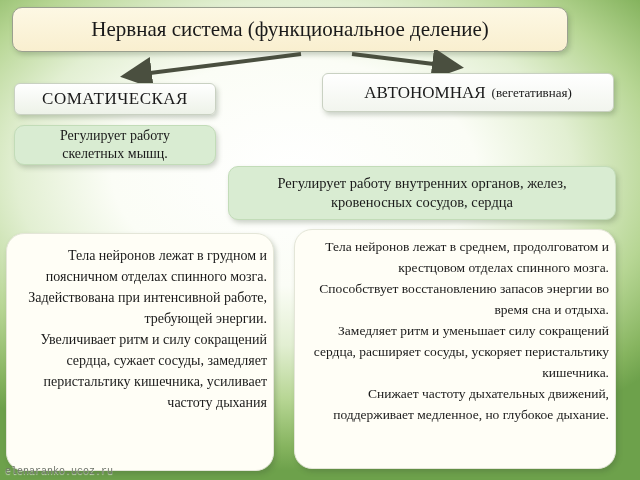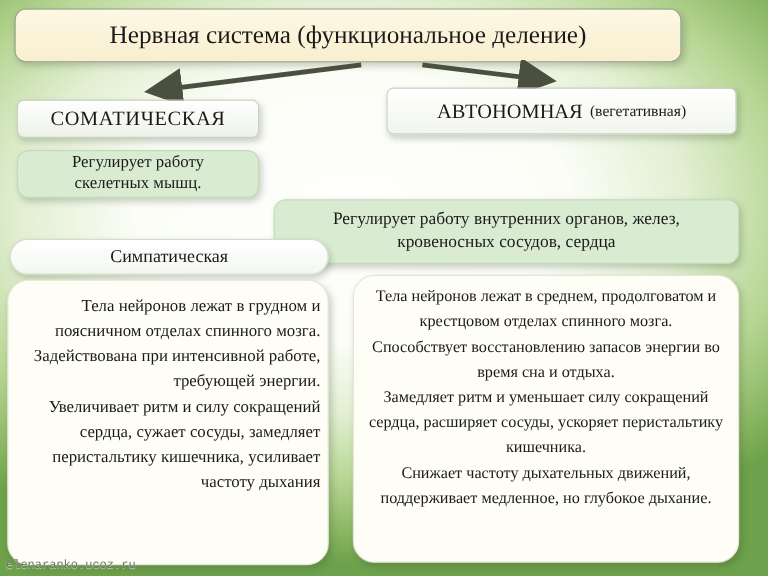--- a/index.html
+++ b/index.html
@@ -66,21 +66,21 @@
     white-space:pre-line;
   }
   .symp-detail{
     left:6px;top:233px;width:268px;height:238px;
     padding:11px 6px;
     font-size:14px;line-height:21px;text-align:right;
   }
   .para-detail{
     left:294px;top:229px;width:322px;height:240px;
     padding:6px 6px;
-    font-size:13.5px;line-height:21px;
+    font-size:13.5px;line-height:21px;text-align:right;
   }
   .watermark{
     position:absolute;left:5px;bottom:3px;
     font-family:Liberation Mono, monospace;
     font-size:10px;color:#6f756a;
     text-shadow:0 1px 1px rgba(255,255,255,0.7);
   }
 </style>
 </head>
 <body>
@@ -111,23 +111,20 @@
   </div>
 
   <div class="box green-box somatic-desc">
     <span>Регулирует работу скелетных мышц.</span>
   </div>
 
   <div class="box green-box autonomic-desc">
     <span>Регулирует работу внутренних органов, желез, кровеносных сосудов, сердца</span>
   </div>
 
-  <div class="box sub-header symp-header">
-    <span>Симпатическая</span>
-  </div>
 
 
   <div class="box detail-box symp-detail">
     <span>Тела нейронов лежат в грудном и поясничном отделах спинного мозга.
 Задействована при интенсивной работе, требующей энергии.
 Увеличивает ритм и силу сокращений сердца, сужает сосуды, замедляет перистальтику кишечника, усиливает частоту дыхания</span>
   </div>
 
   <div class="box detail-box para-detail">
     <span>Тела нейронов лежат в среднем, продолговатом и крестцовом отделах спинного мозга.

